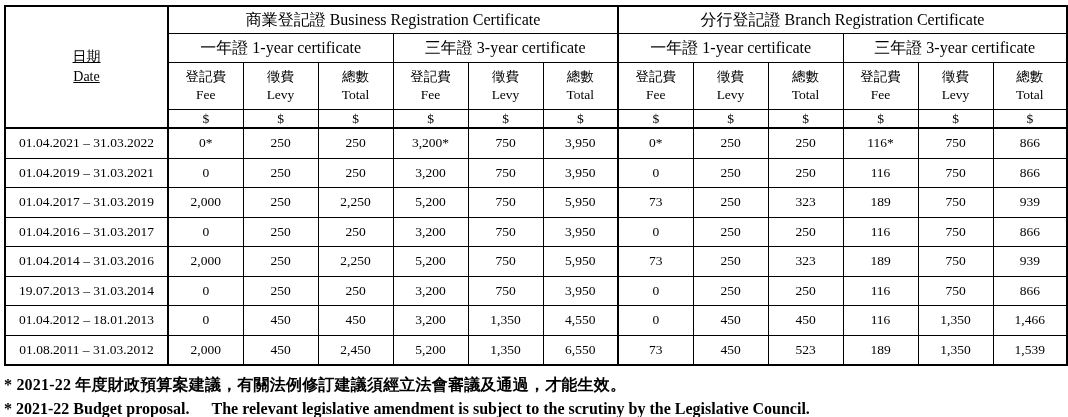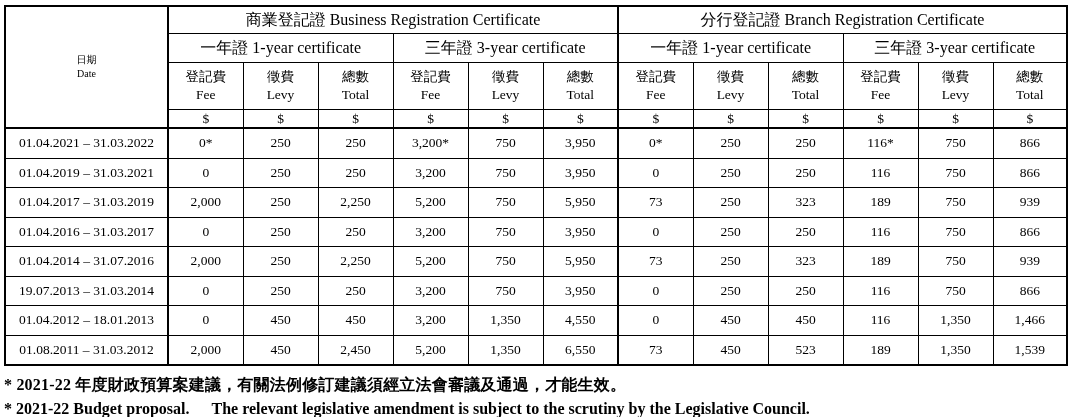--- a/index.html
+++ b/index.html
@@ -33,22 +33,23 @@
     vertical-align: middle;
     font-weight: normal;
     padding: 0;
   }
   
   .thick-right { border-right: 2px solid #000 !important; }
   .thick-bottom{ border-bottom: 2px solid #000 !important; }
 
   .date-head {
     width: 163px;
-    font-size: 10px;
+    font-size: 14px;
     line-height: 1.45;
+    text-decoration: underline;
   }
   .grp-head {
     font-size: 16px;
     height: 26px;
   }
   .cert-head {
     font-size: 16px;
     height: 28px;
   }
   .col-head {
@@ -266,21 +267,21 @@
         <td>750</td>
         <td class="thick-right">3,950</td>
         <td>0</td>
         <td>250</td>
         <td>250</td>
         <td>116</td>
         <td>750</td>
         <td>866</td>
       </tr>
       <tr>
-        <td class="date-cell thick-right">01.04.2014 – 31.07.2016</td>
+        <td class="date-cell thick-right">01.04.2014 – 31.03.2016</td>
         <td>2,000</td>
         <td>250</td>
         <td>2,250</td>
         <td>5,200</td>
         <td>750</td>
         <td class="thick-right">5,950</td>
         <td>73</td>
         <td>250</td>
         <td>323</td>
         <td>189</td>

